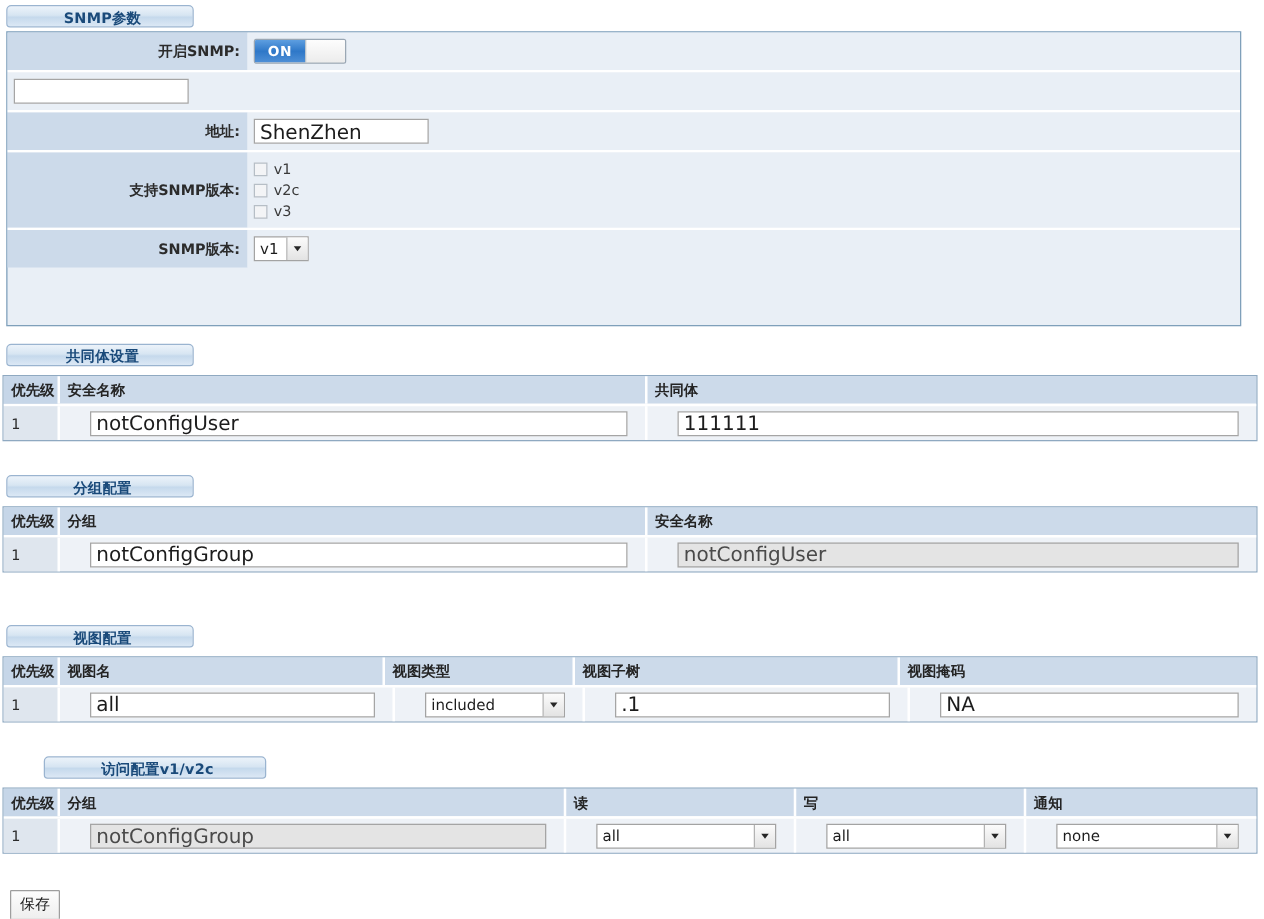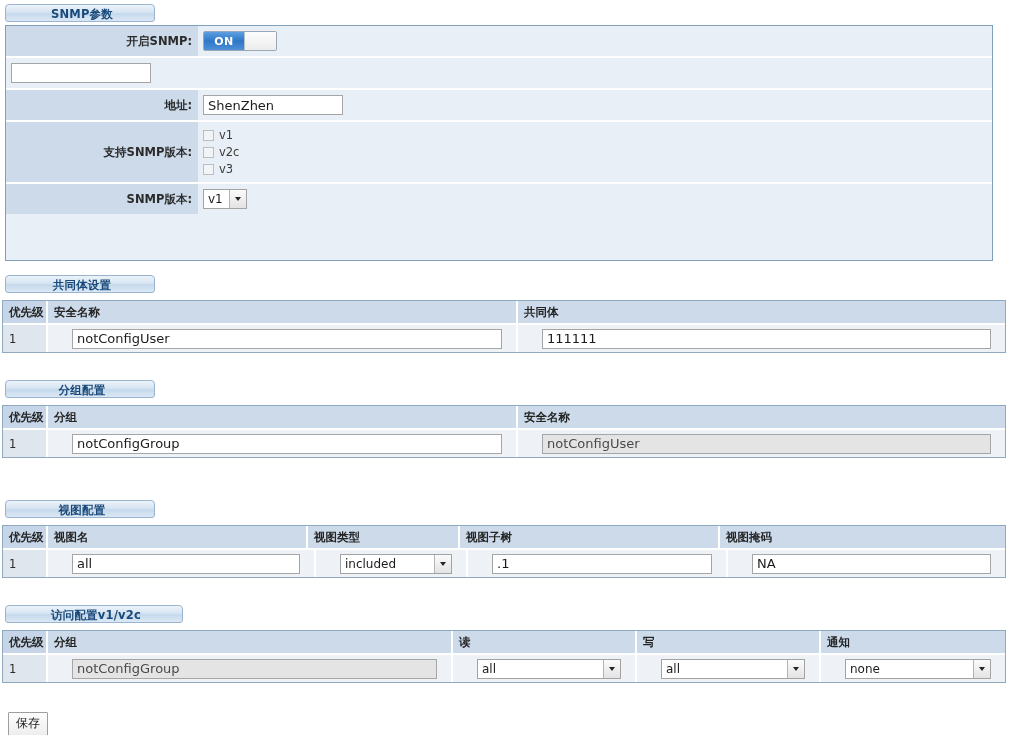--- a/index.html
+++ b/index.html
@@ -73,21 +73,21 @@
   }
   .form-row.tall { min-height: 56px; }
 
   
   input.txt {
     box-sizing: border-box;
     height: 20px;
     border: 1px solid #a5a5a5;
     background: #ffffff;
     font-family: "DejaVu Sans", "Liberation Sans", sans-serif;
-    font-size: 13px;
+    font-size: 16px;
     color: #1c1c1c;
     padding: 0 4px;
     outline: none;
   }
   input.txt[disabled] {
     background: #e4e4e4;
     color: #4a4a4a;
     border: 1px solid #a5a5a5;
   }
   .w140 { width: 140px; }
@@ -354,21 +354,21 @@
       <div class="td" style="width:260px;">
         <input class="txt cell-input" type="text" value=".1" style="">
       </div>
       <div class="td" style="flex:1 1 auto;">
         <input class="txt cell-input" type="text" value="NA" style="">
       </div>
     </div>
   </div>
 
   <div style="position:absolute;left:5px;top:605px;">
-    <span class="sec-tab" style="width:178px;"><span>访问配置</span><span class="sfx">v1/v2c</span></span>
+    <span class="sec-tab" style="width:178px;margin-left:30px;"><span>访问配置</span><span class="sfx">v1/v2c</span></span>
   </div>
 
   <div class="tbl" style="position:absolute;left:2px;top:630px;width:1004px;">
     <div class="thead">
       <div class="th prio" style="width:45px;">优先级</div>
       <div class="th" style="width:405px;">分组</div>
       <div class="th" style="width:184px;">读</div>
       <div class="th" style="width:184px;">写</div>
       <div class="th" style="flex:1 1 auto;">通知</div>
     </div>

